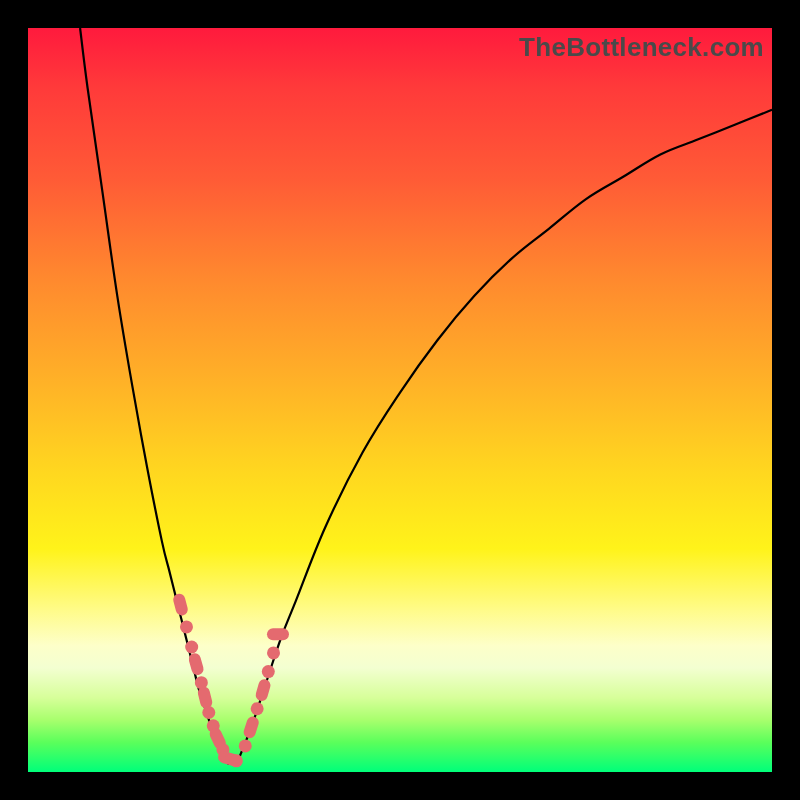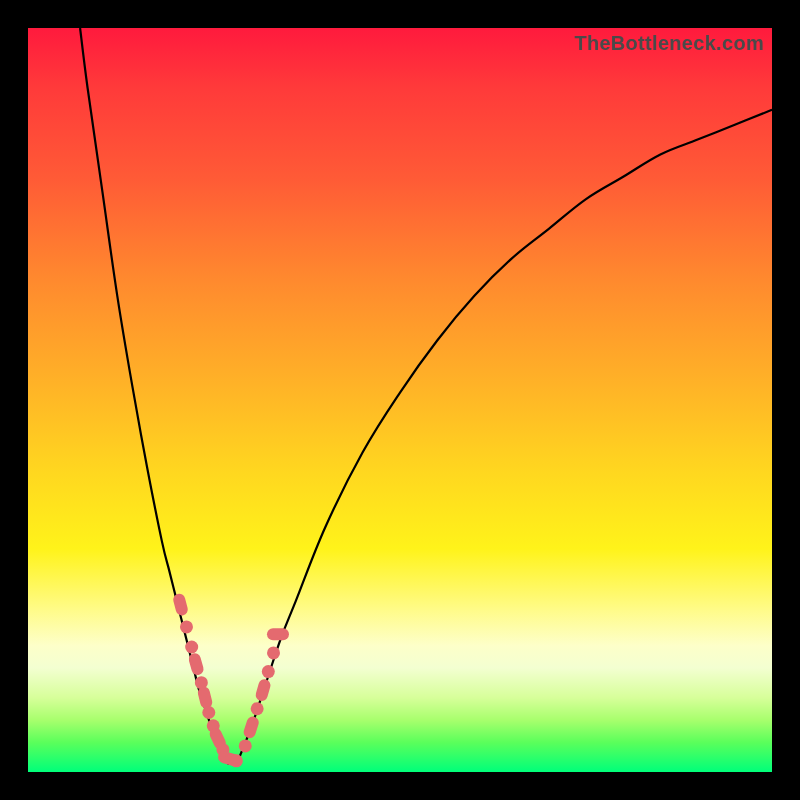--- a/index.html
+++ b/index.html
@@ -40,21 +40,21 @@
       #a8ff6d 93%,
       #5bff5b 96%,
       #00ff7a 100%
     );
   }
   .watermark {
     position: absolute;
     top: 4px;
     right: 8px;
     color: #4a4a4a;
-    font-size: 20px;
+    font-size: 26px;
     font-weight: 600;
     letter-spacing: 0.3px;
     pointer-events: none;
   }
   svg.curves {
     position: absolute;
     left: 0;
     top: 0;
     width: 744px;
     height: 744px;

